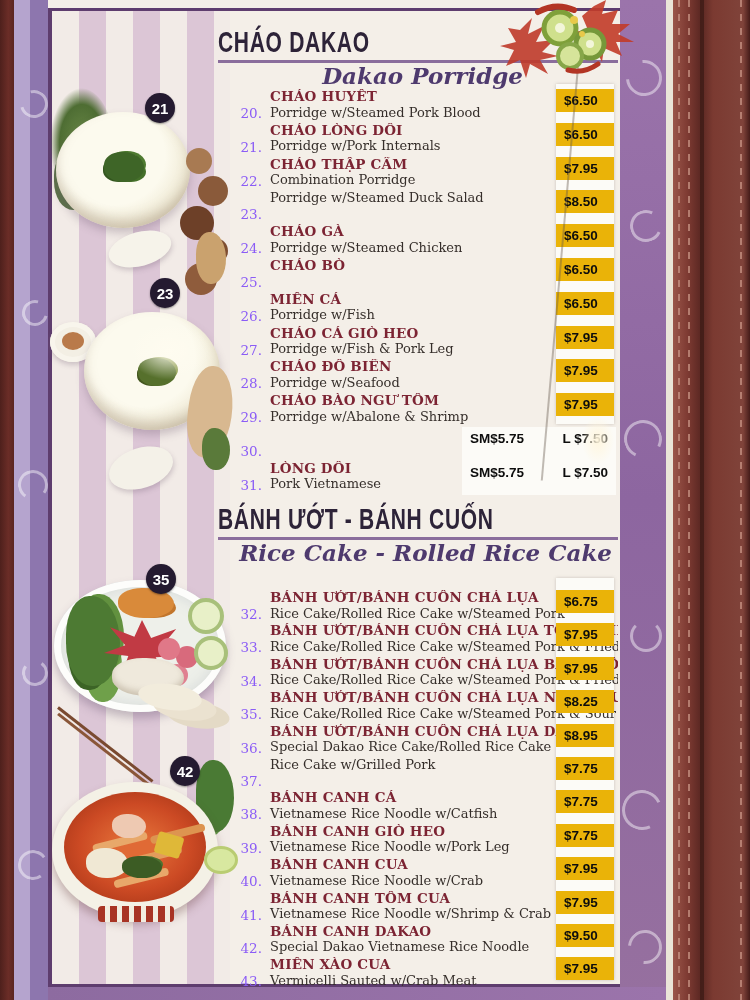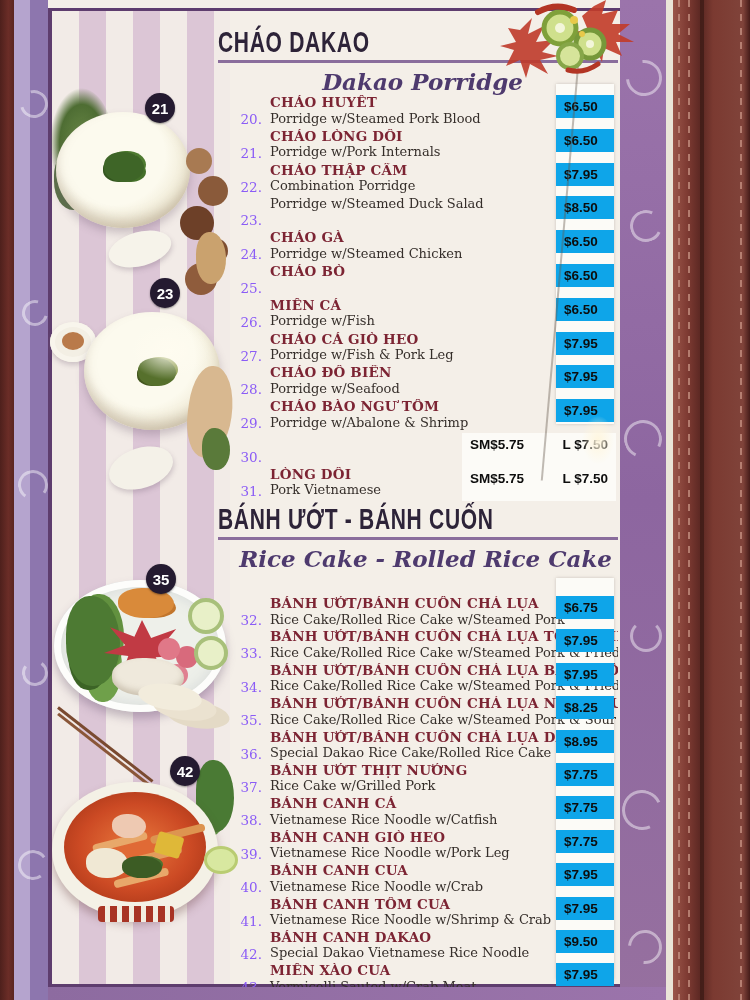--- a/index.html
+++ b/index.html
@@ -33,36 +33,36 @@
   
   .sticker-strip{width:58px;background:#fcfbf7;box-shadow:0 0 3px rgba(120,110,100,.35);}
 
   
   .menu-section{position:absolute;left:218px;width:400px;}
   .section-title{font-family:"Liberation Sans",sans-serif;font-weight:bold;font-size:30px;
     line-height:32px;color:#2d2338;transform:scaleX(.70);transform-origin:left;
     letter-spacing:1px;white-space:nowrap;margin:0;}
   .section-rule{height:3px;background:#8a6d9c;margin-top:2px;}
   .section-subtitle{font-family:"DejaVu Serif",serif;font-style:italic;font-weight:bold;
-    font-size:23px;line-height:26px;color:#4e3a6e;text-align:right;margin-top:6px;}
+    font-size:23px;line-height:26px;color:#4e3a6e;text-align:right;margin-top:0;}
   .sub-1{padding-right:95px;}
   .sub-2{padding-right:6px;}
   .items{margin-top:0;}
   .section-2 .items{margin-top:24px;}
 
   .menu-item-row{position:relative;height:33.8px;overflow:hidden;}
   .section-2 .menu-item-row{height:33.4px;}
   .item-num{position:absolute;left:12px;top:16px;width:32px;text-align:right;
     font-size:13.5px;color:#8b5cf6;}
   .item-text{margin-left:52px;}
   .item-name{font-size:13.5px;font-weight:bold;color:#7c2433;letter-spacing:.2px;
     line-height:15.5px;white-space:nowrap;}
   .item-desc{font-size:13px;color:#352e2a;line-height:15px;white-space:nowrap;}
   .price-chip{position:absolute;left:338px;top:0;width:50px;z-index:5;
-    background:#0ea5e9;color:#0d0d0d;font-family:"Liberation Sans",sans-serif;
+    background:#eab308;color:#0d0d0d;font-family:"Liberation Sans",sans-serif;
     font-weight:bold;font-size:13.5px;padding:4px 0 4px 8px;}
   .price-chip:empty{display:none;}
   .dual-chip{display:none;}
   .menu-item-row.dual .dual-chip{display:flex;position:absolute;left:244px;top:0;
     width:138px;height:33.8px;z-index:5;background:#fcfbf7;
     justify-content:space-between;align-items:flex-start;padding:4px 8px 0 8px;
     font-family:"Liberation Sans",sans-serif;font-weight:bold;font-size:13.5px;color:#0d0d0d;}
 
   
   .bowl{border-radius:50%;
@@ -316,21 +316,20 @@
             <div class="item-name">BÁNH ƯỚT/BÁNH CUỐN CHẢ LỤA DAKAO</div>
             <div class="item-desc">Special Dakao Rice Cake/Rolled Rice Cake</div>
           </div>
           <span class="price-chip">$8.95</span>
 
         </div>
 
         <div class="menu-item-row">
           <span class="item-num">37.</span>
           <div class="item-text">
-            <div class="item-name">BÁNH ƯỚT THỊT NƯỚNG</div>
             <div class="item-desc">Rice Cake w/Grilled Pork</div>
           </div>
           <span class="price-chip">$7.75</span>
 
         </div>
 
         <div class="menu-item-row">
           <span class="item-num">38.</span>
           <div class="item-text">
             <div class="item-name">BÁNH CANH CÁ</div>

